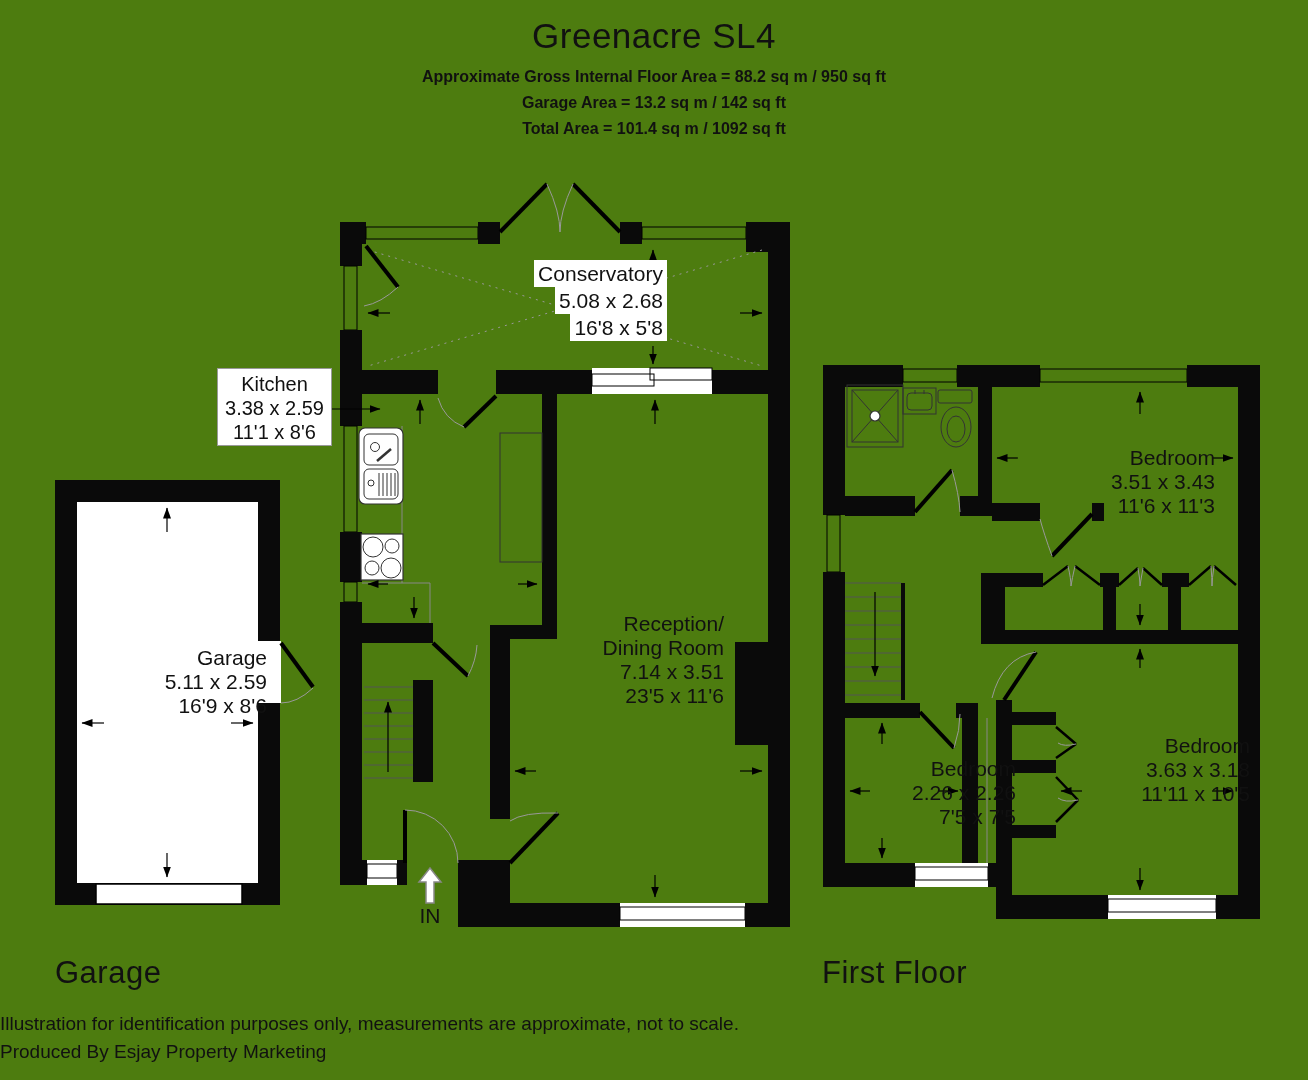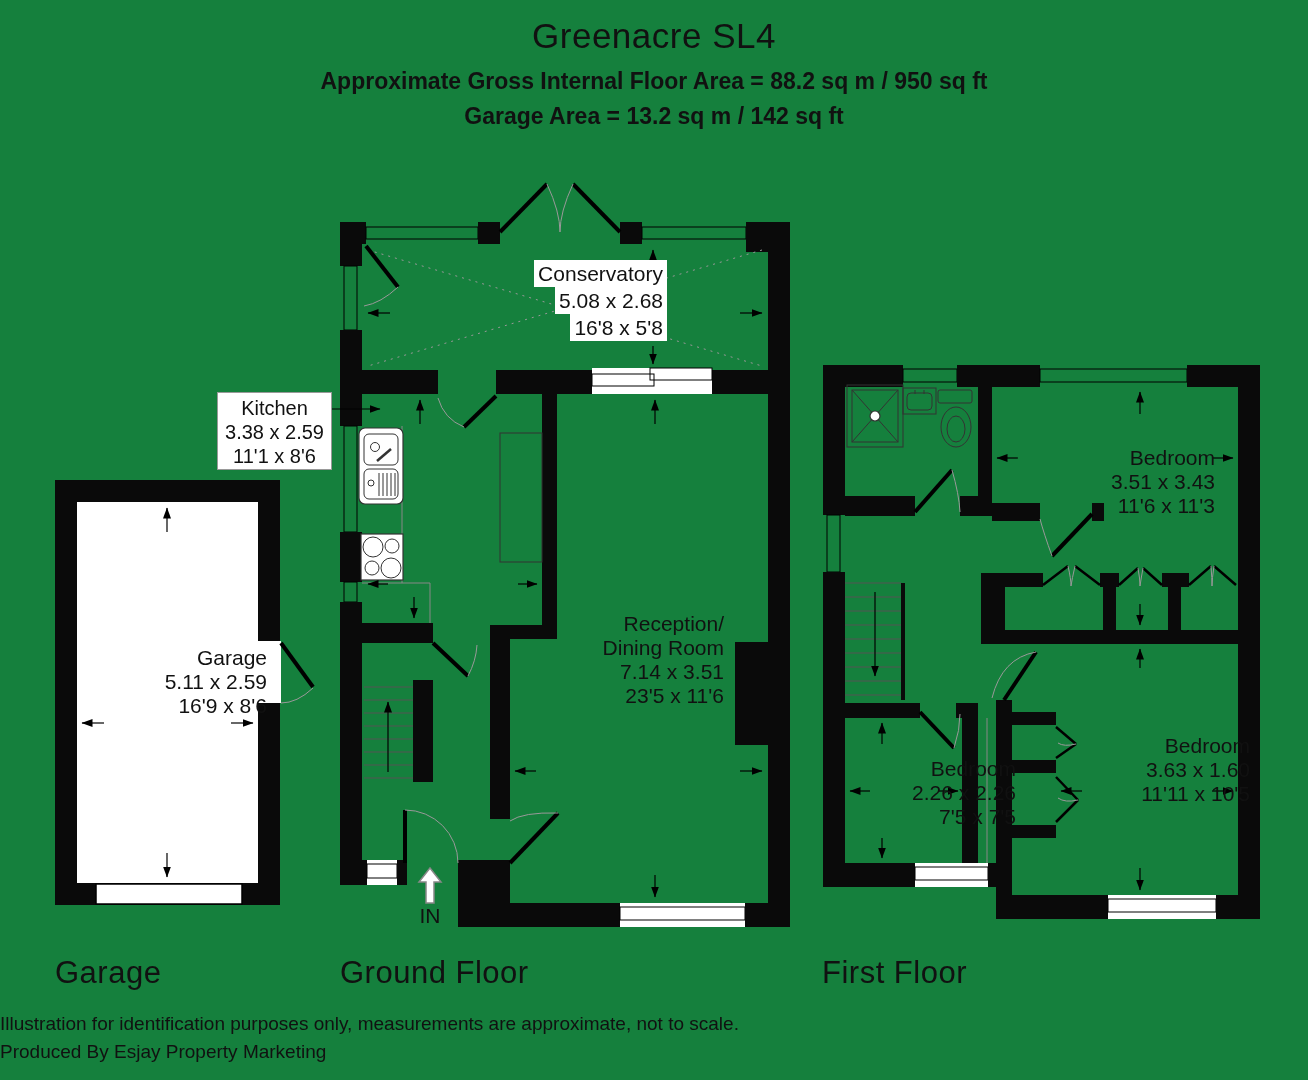--- a/index.html
+++ b/index.html
@@ -1,29 +1,29 @@
 <!DOCTYPE html>
 <html><head>
 <meta charset="utf-8">
 <style>
   html,body{margin:0;padding:0;background:#fff;}
-  #page{position:relative;width:1308px;height:1080px;background:#15803d;overflow:hidden;
+  #page{position:relative;width:1308px;height:1080px;background:#4d7c0f;overflow:hidden;
         font-family:"Liberation Sans",sans-serif;color:#111;}
   svg{position:absolute;left:0;top:0;}
   .abs{position:absolute;}
   
   #header{top:16px;left:0;width:100%;text-align:center;}
   #title{font-size:35px;font-weight:400;margin:0 0 12px 0;letter-spacing:0.5px;}
-  .hline{font-size:23px;font-weight:700;margin:8px 0;}
+  .hline{font-size:16px;font-weight:700;margin:8px 0;}
   
   .roomlabel{text-align:right;font-size:21px;line-height:24px;}
   .roomlabel.lh27{line-height:27px;}
   .bgline span{background:#fff;padding:0 4px;display:inline-block;}
   #kitchen-label{border:1px solid #999;background:#fff;padding-top:3px;
-                 font-size:20px;line-height:24px;text-align:center;margin-top:24px;}
+                 font-size:20px;line-height:24px;text-align:center;}
   
   .floorlabel{font-size:31px;letter-spacing:0.5px;}
   #in-label{font-size:21px;text-align:center;}
   
   #footer{top:1010px;left:0;width:100%;text-align:left;font-size:19px;line-height:28px;}
 </style>
 </head>
 <body>
 
 <div id="page">
@@ -305,20 +305,21 @@
       <path class="dim" d="M870,791 L850,791"></path>
       <path class="dim" d="M938,791 L958,791"></path>
     </g>
   </g>
 </svg>
 
 <div id="header" class="abs">
   <h1 id="title">Greenacre SL4</h1>
   <div class="hline">Approximate Gross Internal Floor Area = 88.2 sq m / 950 sq ft</div>
   <div class="hline">Garage Area = 13.2 sq m / 142 sq ft</div>
+  <div class="hline">Total Area = 101.4 sq m / 1092 sq ft</div>
 </div>
 
 <div class="abs roomlabel lh27 bgline" style="left:447px;top:260px;width:220px;">
   <span>Conservatory</span><br>
   <span>5.08 x 2.68</span><br>
   <span>16'8 x 5'8</span>
 </div>
 
 <div id="kitchen-label" class="abs" style="left:217px;top:368px;width:113px;height:73px;">
   <div>Kitchen</div>
@@ -346,28 +347,27 @@
 </div>
 
 <div class="abs roomlabel" style="left:836px;top:757px;width:180px;">
   <div>Bedroom</div>
   <div>2.26 x 2.26</div>
   <div>7'5 x 7'5</div>
 </div>
 
 <div class="abs roomlabel" style="left:1050px;top:734px;width:200px;">
   <div>Bedroom</div>
-  <div>3.63 x 1.60</div>
+  <div>3.63 x 3.18</div>
   <div>11'11 x 10'5</div>
 </div>
 
 <div id="in-label" class="abs" style="left:405px;top:904px;width:50px;">IN</div>
 
 <div class="abs floorlabel" style="left:55px;top:955px;">Garage</div>
-<div class="abs floorlabel" style="left:340px;top:955px;">Ground Floor</div>
 <div class="abs floorlabel" style="left:822px;top:955px;">First Floor</div>
 
 <div id="footer" class="abs">
   <div>Illustration for identification purposes only, measurements are approximate, not to scale.</div>
   <div>Produced By Esjay Property Marketing</div>
 </div>
 
 </div>
 
 </body></html>

